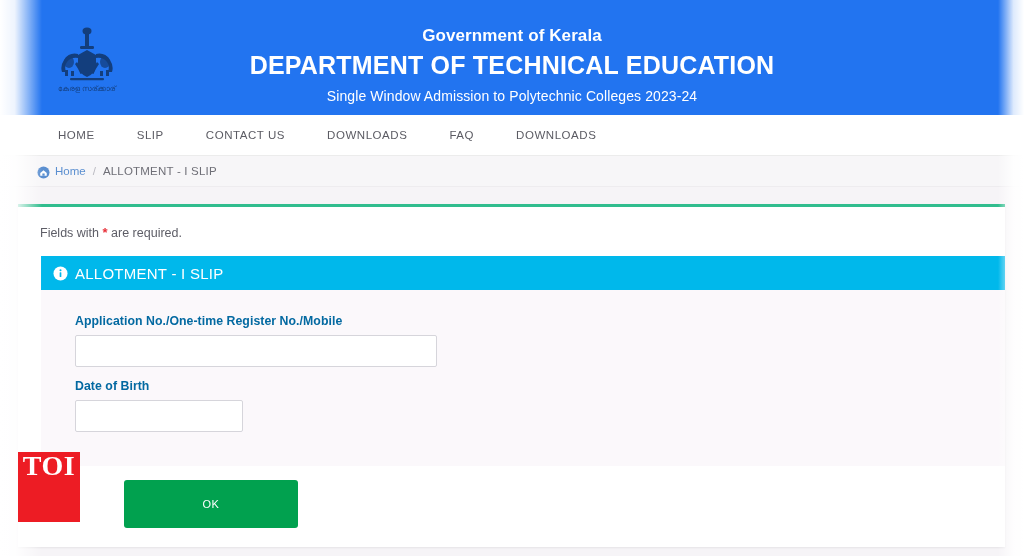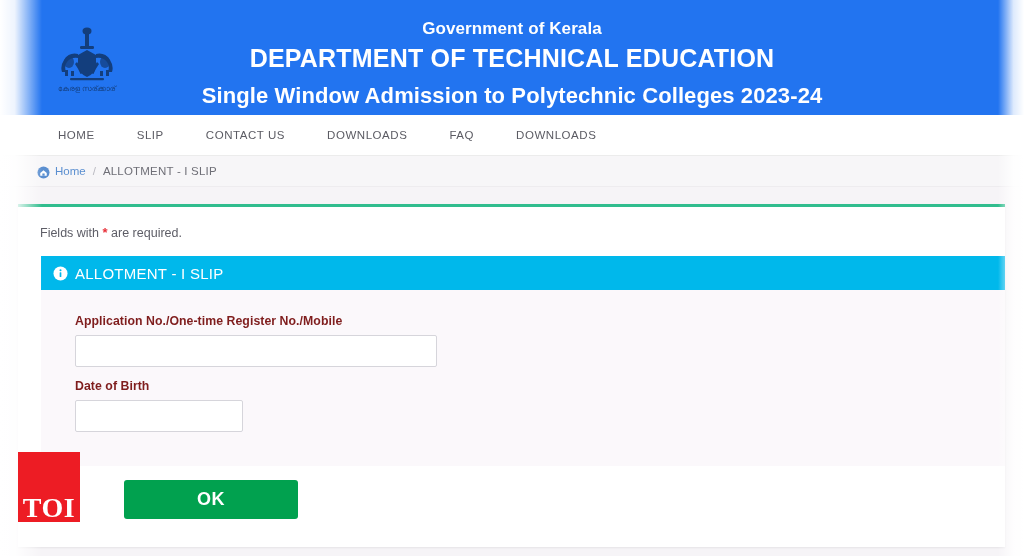--- a/index.html
+++ b/index.html
@@ -56,43 +56,43 @@
     left: 52px;
     top: 24px;
     width: 70px;
     height: 72px;
   }
   .emblem svg { display: block; }
   .banner-text {
     position: absolute;
     left: 0;
     right: 0;
-    top: 18px;
+    top: 25px;
     text-align: center;
     color: #ffffff;
   }
   .gov-line {
     font-size: 17px;
     font-weight: bold;
     letter-spacing: 0.1px;
     line-height: 22px;
   }
   .dept-line {
     font-size: 25px;
     font-weight: bold;
     line-height: 32px;
     letter-spacing: 0.2px;
     margin-top: 2px;
   }
   .swa-line {
-    font-size: 22px;
-    font-weight: bold;
+    font-size: 14px;
+    font-weight: normal;
     line-height: 28px;
     letter-spacing: 0.1px;
-    margin-top: 8px;
+    margin-top: 1px;
   }
 
   
   .navbar {
     position: relative;
     height: 40px;
     background: #ffffff;
     border-bottom: 1px solid #ececec;
   }
   .nav-list {
@@ -188,21 +188,21 @@
   .panel-body {
     background: #fbf8fb;
     padding: 24px 0 22px 34px;
     min-height: 120px;
   }
   .field-group { margin-bottom: 12px; }
   .field-label {
     display: block;
     font-size: 12.3px;
     font-weight: bold;
-    color: #7f1d1d;
+    color: #0369a1;
     margin-bottom: 7px;
     letter-spacing: 0.05px;
   }
   .text-input {
     display: block;
     height: 32px;
     background: #ffffff;
     border: 1px solid #d6d5db;
     border-radius: 2px;
     font-family: "Liberation Sans", sans-serif;
@@ -216,42 +216,42 @@
   .input-narrow { width: 168px; }
 
   .panel-footer {
     background: #ffffff;
     padding: 14px 0 16px 0;
   }
   .ok-button {
     display: block;
     margin-left: 83px;
     width: 174px;
-    height: 39px;
+    height: 48px;
     background: #01a14f;
     color: #ffffff;
     border: none;
     border-radius: 3px;
     font-family: "Liberation Sans", sans-serif;
-    font-size: 18px;
-    font-weight: bold;
+    font-size: 11px;
+    font-weight: normal;
     letter-spacing: 0.5px;
     cursor: pointer;
   }
 
   
   .toi-watermark {
     position: absolute;
     left: 18px;
     top: 452px;
     width: 62px;
     height: 70px;
     background: #ed1c24;
     display: flex;
-    align-items: flex-end;
+    align-items: flex-start;
     justify-content: center;
     z-index: 60;
   }
   .toi-text {
     color: #ffffff;
     font-family: "Liberation Serif", serif;
     font-weight: bold;
     font-size: 28px;
     letter-spacing: 0.5px;
     line-height: 1;

